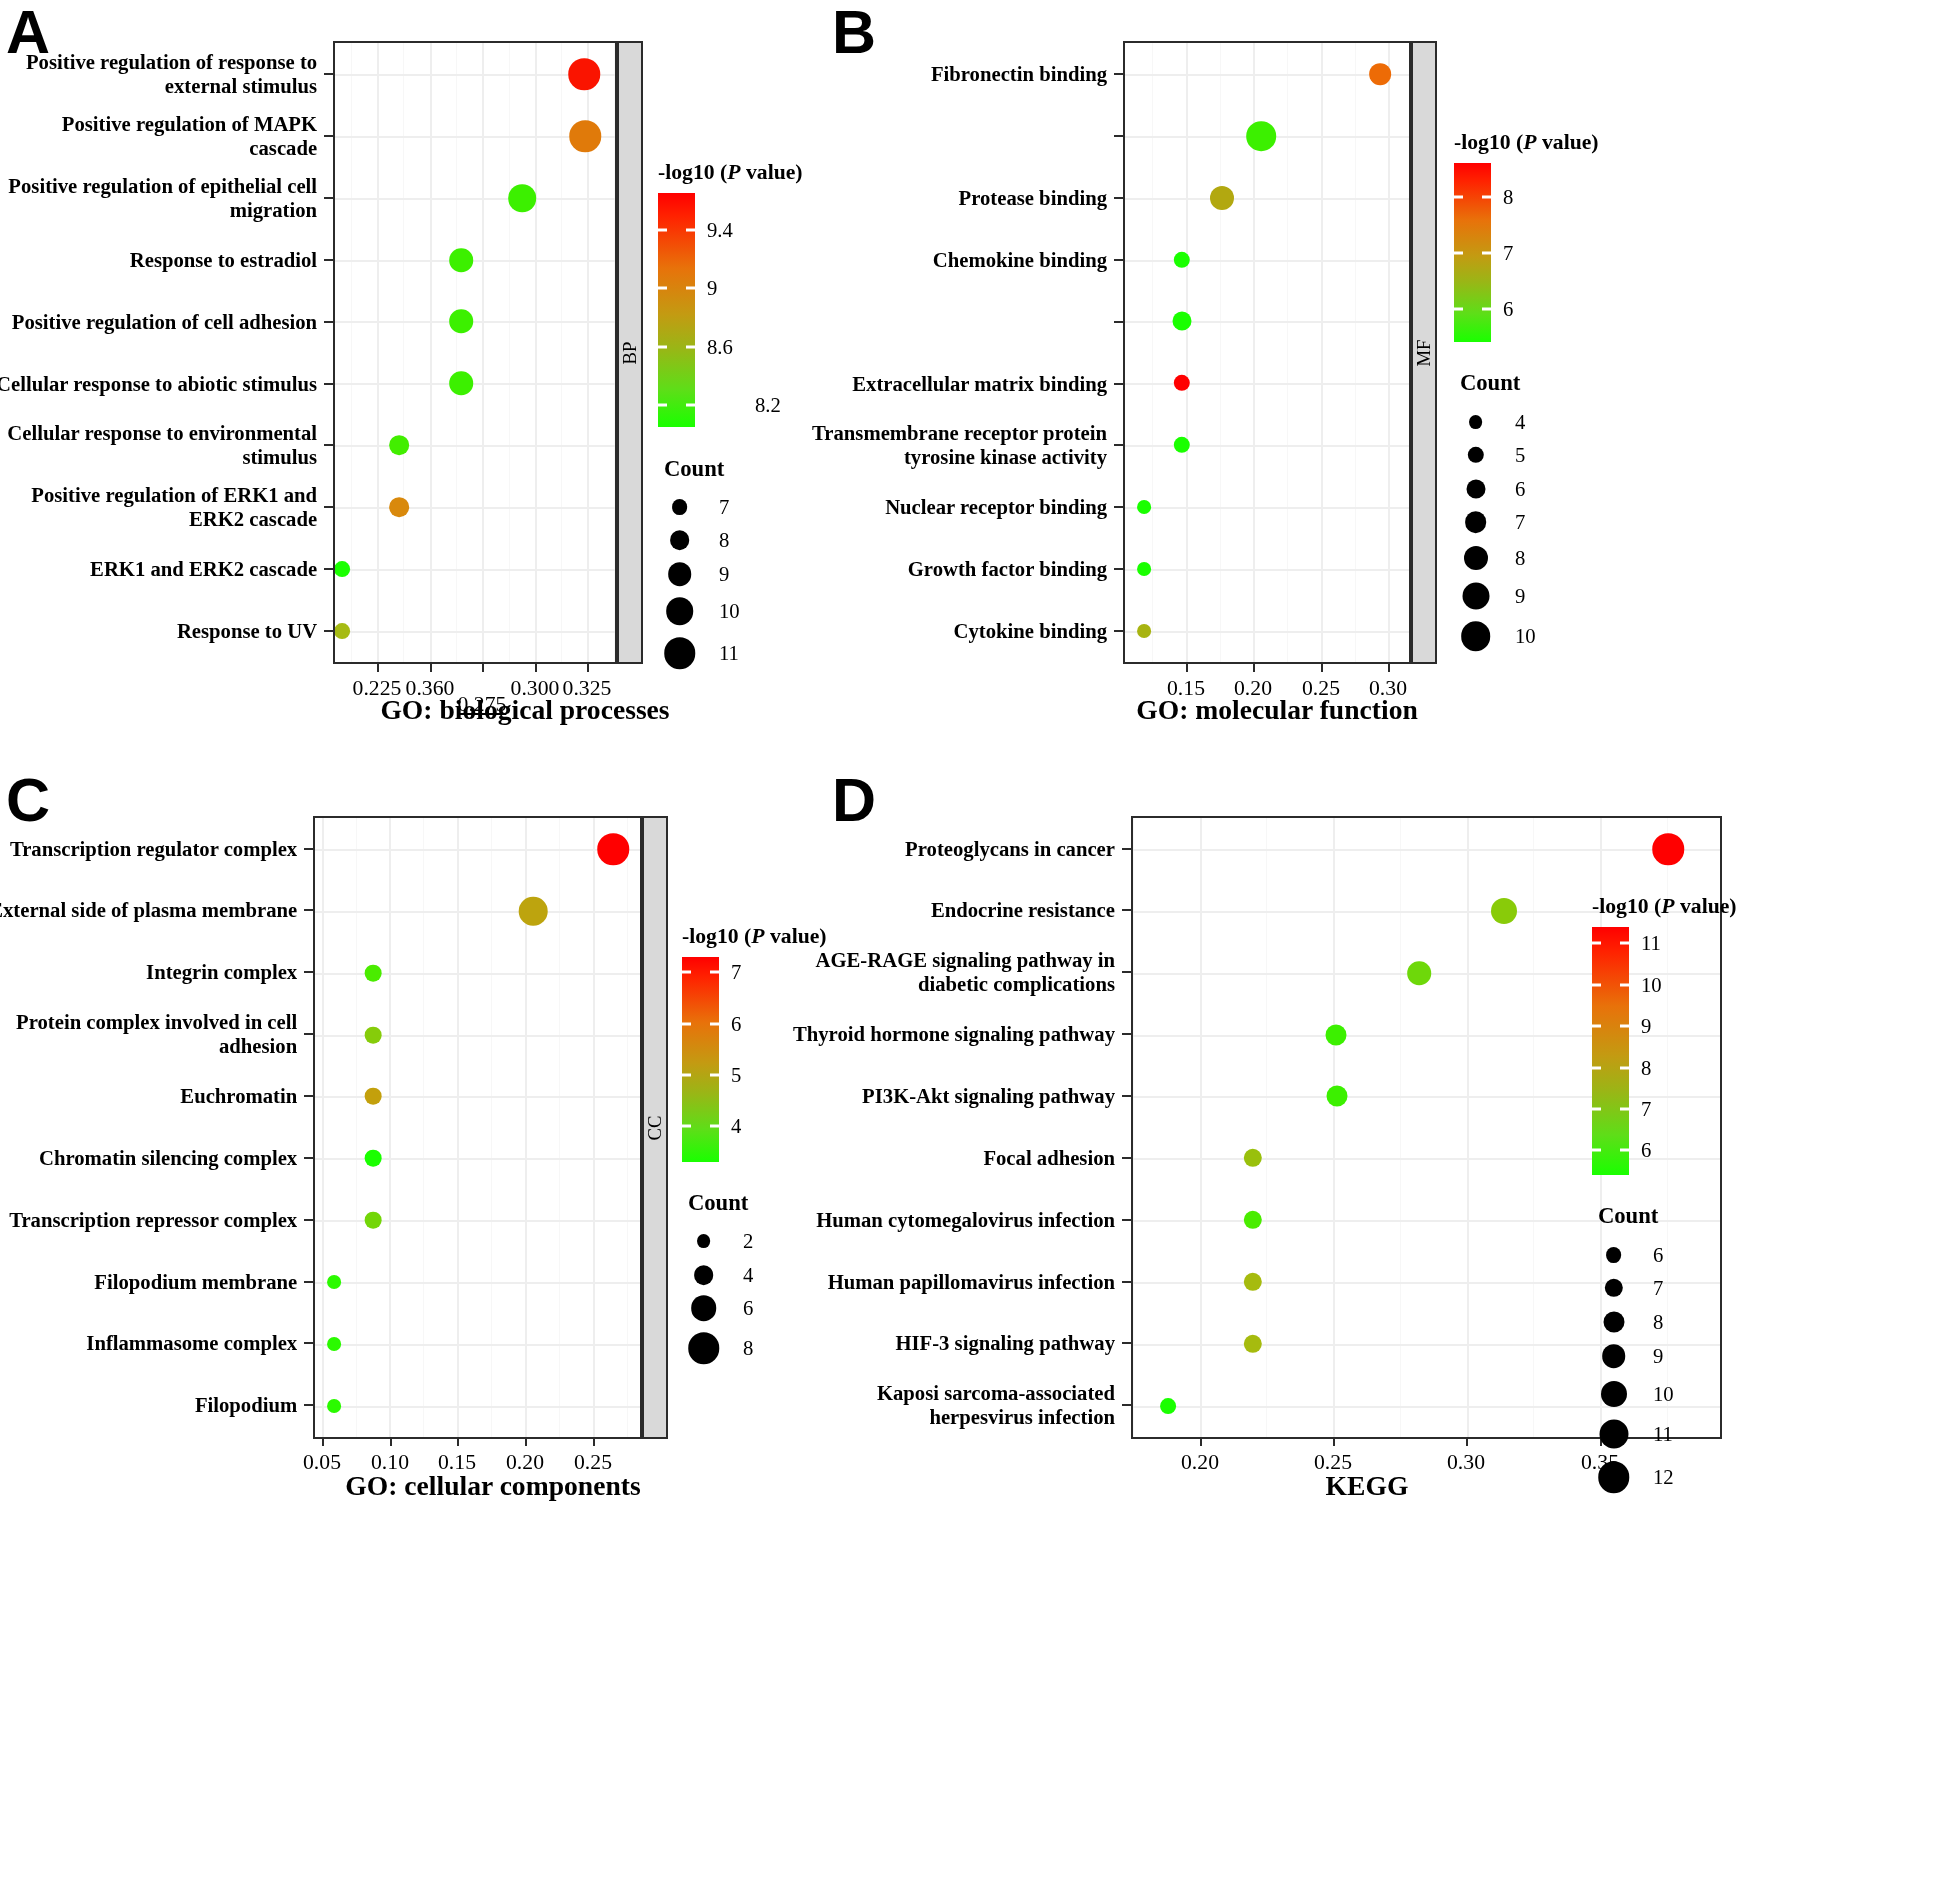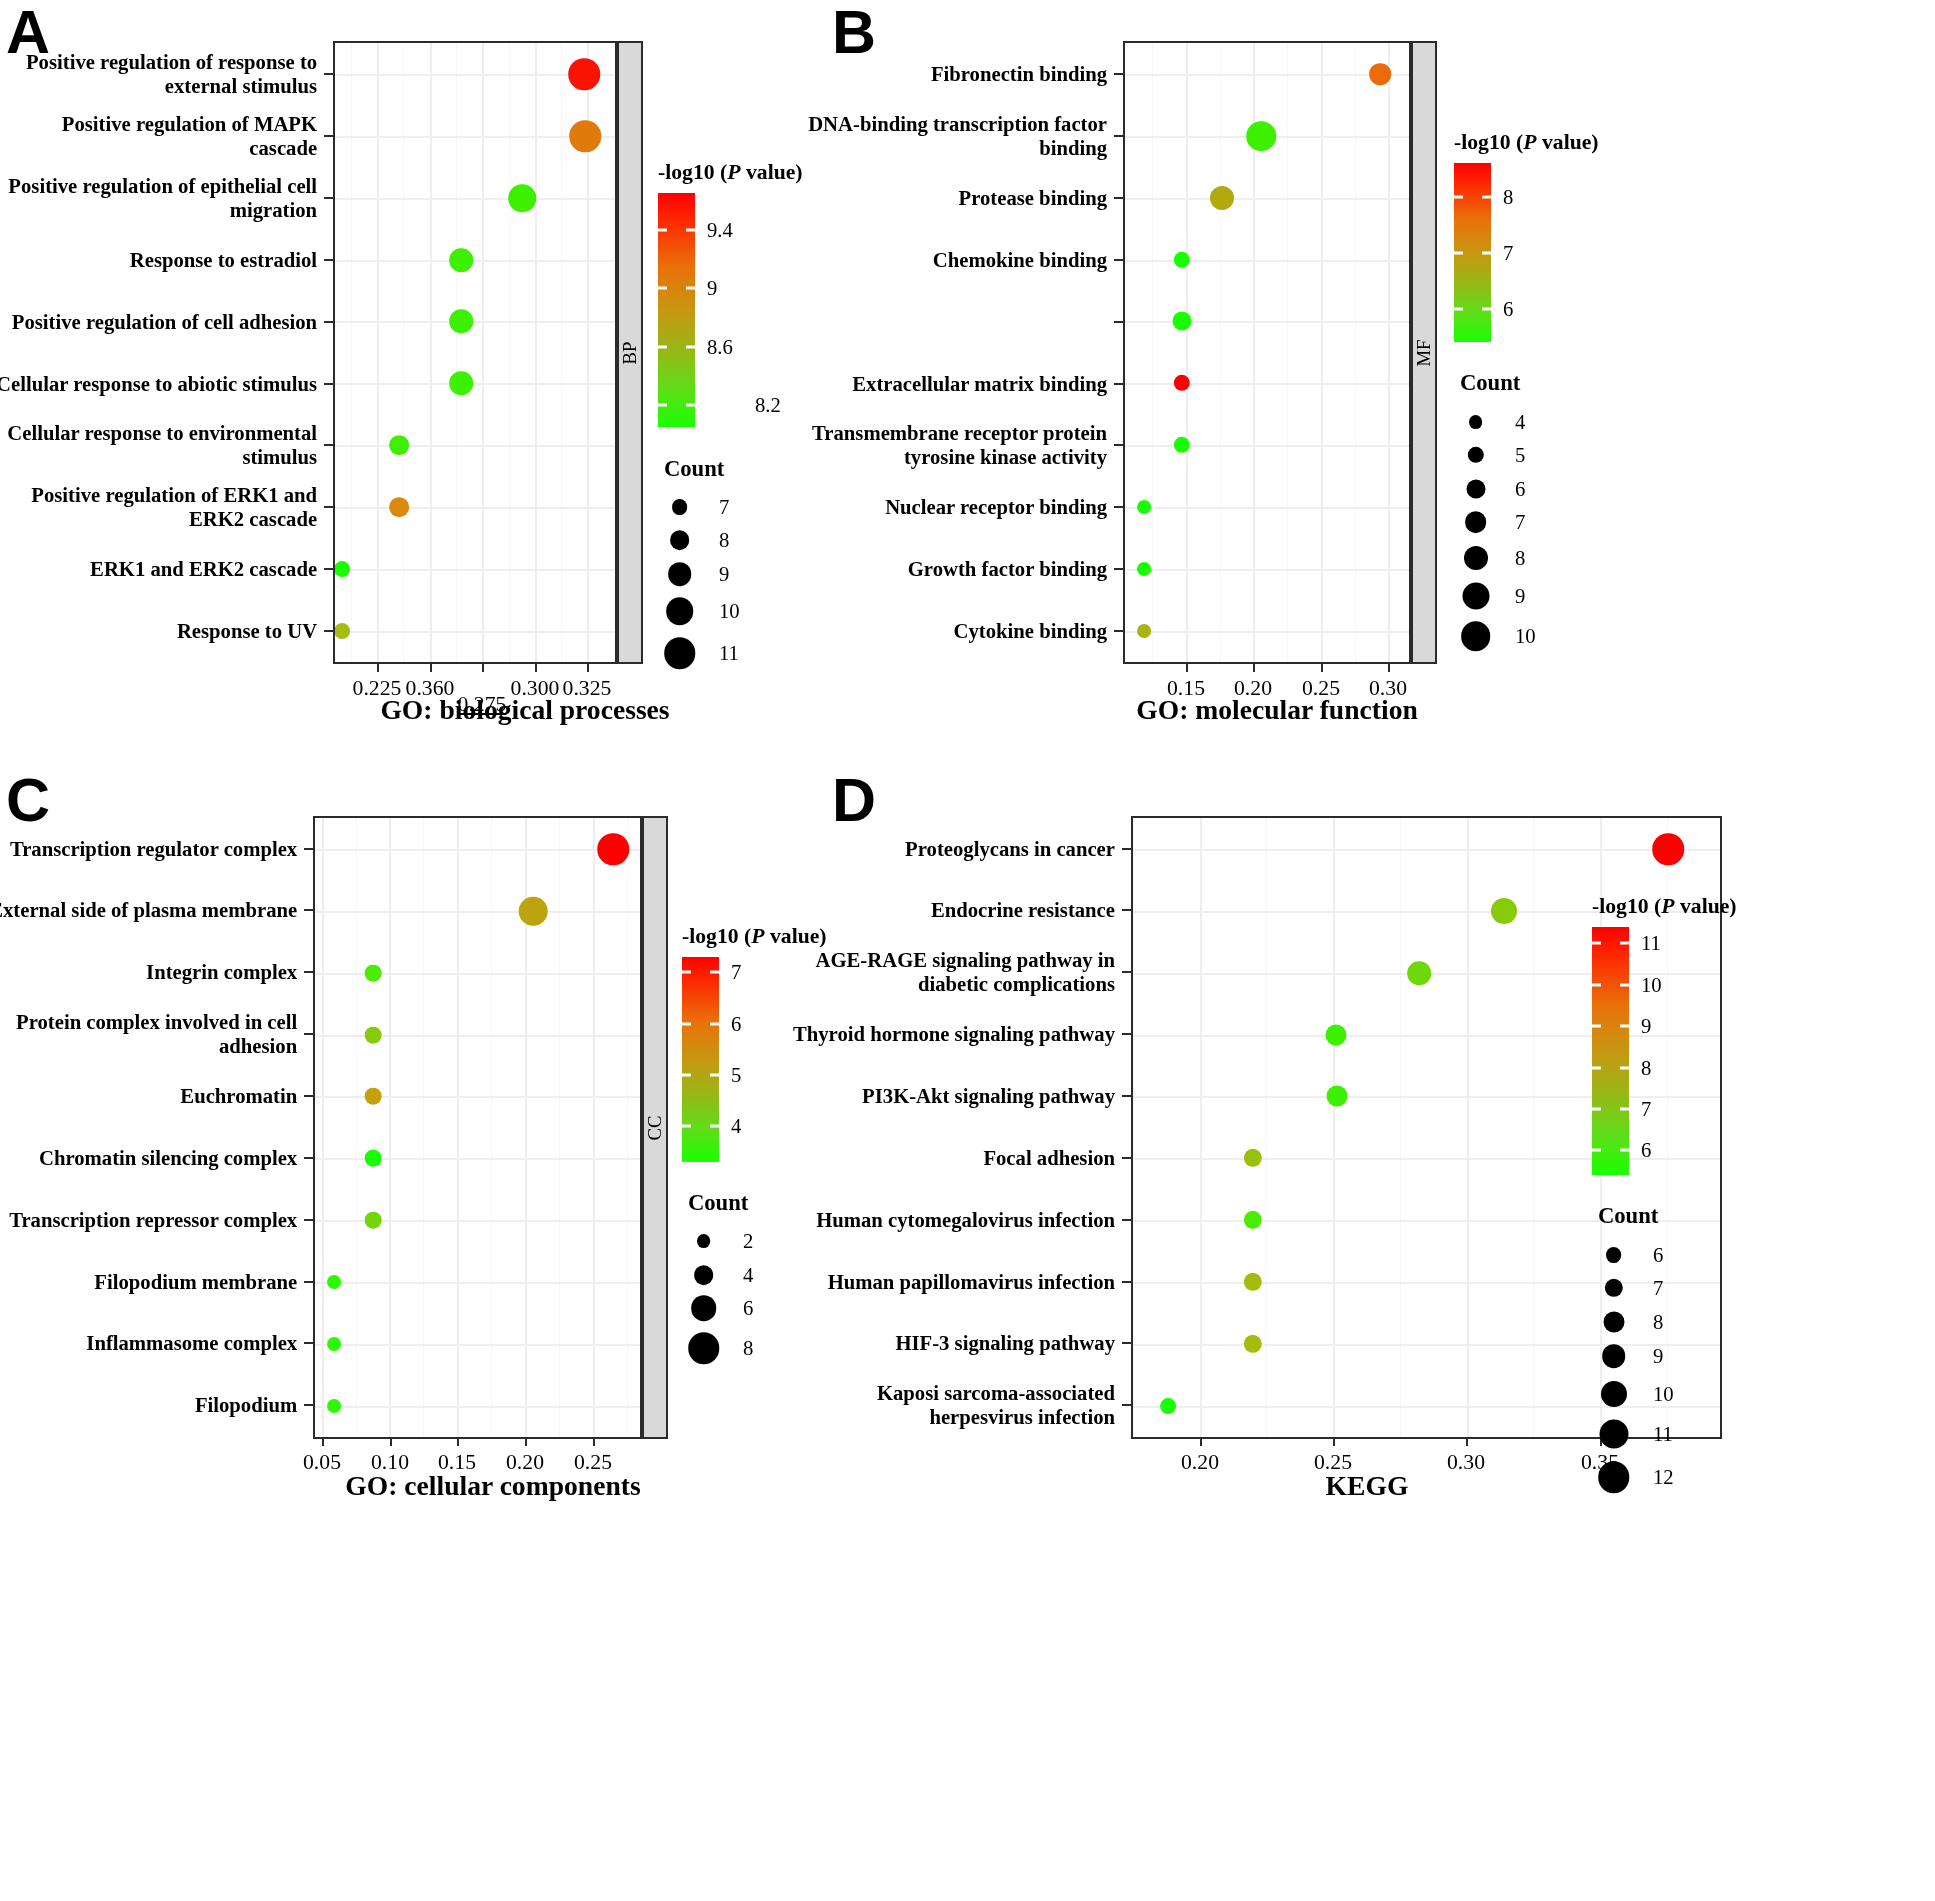--- a/index.html
+++ b/index.html
@@ -176,21 +176,20 @@
       <div class="dot" style="left:57px;top:278px;width:19px;height:19px;background:#1aff00;" title="RNA polymerase II-specific DNA-binding transcription factor binding"></div>
       <div class="dot" style="left:57px;top:340px;width:16.4px;height:16.4px;background:#ff0000;" title="Extracellular matrix binding"></div>
       <div class="dot" style="left:57px;top:402px;width:16.4px;height:16.4px;background:#1aff00;" title="Transmembrane receptor protein tyrosine kinase activity"></div>
       <div class="dot" style="left:19px;top:464px;width:13.8px;height:13.8px;background:#1aff00;" title="Nuclear receptor binding"></div>
       <div class="dot" style="left:19px;top:526px;width:13.8px;height:13.8px;background:#1aff00;" title="Growth factor binding"></div>
       <div class="dot" style="left:19px;top:588px;width:13.8px;height:13.8px;background:#a8b411;" title="Cytokine binding"></div>
     </div>
     <div class="ytick" style="left:1114px;top:74px;"></div>
     <div class="ylab" style="left:782px;top:74px;width:325px;">Fibronectin binding</div>
     <div class="ytick" style="left:1114px;top:136px;"></div>
-    <div class="ylab" style="left:782px;top:136px;width:325px;">DNA-binding transcription factor binding</div>
     <div class="ytick" style="left:1114px;top:198px;"></div>
     <div class="ylab" style="left:782px;top:198px;width:325px;">Protease binding</div>
     <div class="ytick" style="left:1114px;top:260px;"></div>
     <div class="ylab" style="left:782px;top:260px;width:325px;">Chemokine binding</div>
     <div class="ytick" style="left:1114px;top:322px;"></div>
     <div class="ytick" style="left:1114px;top:384px;"></div>
     <div class="ylab" style="left:782px;top:384px;width:325px;">Extracellular matrix binding</div>
     <div class="ytick" style="left:1114px;top:445px;"></div>
     <div class="ylab" style="left:782px;top:445px;width:325px;">Transmembrane receptor protein tyrosine kinase activity</div>
     <div class="ytick" style="left:1114px;top:507px;"></div>

